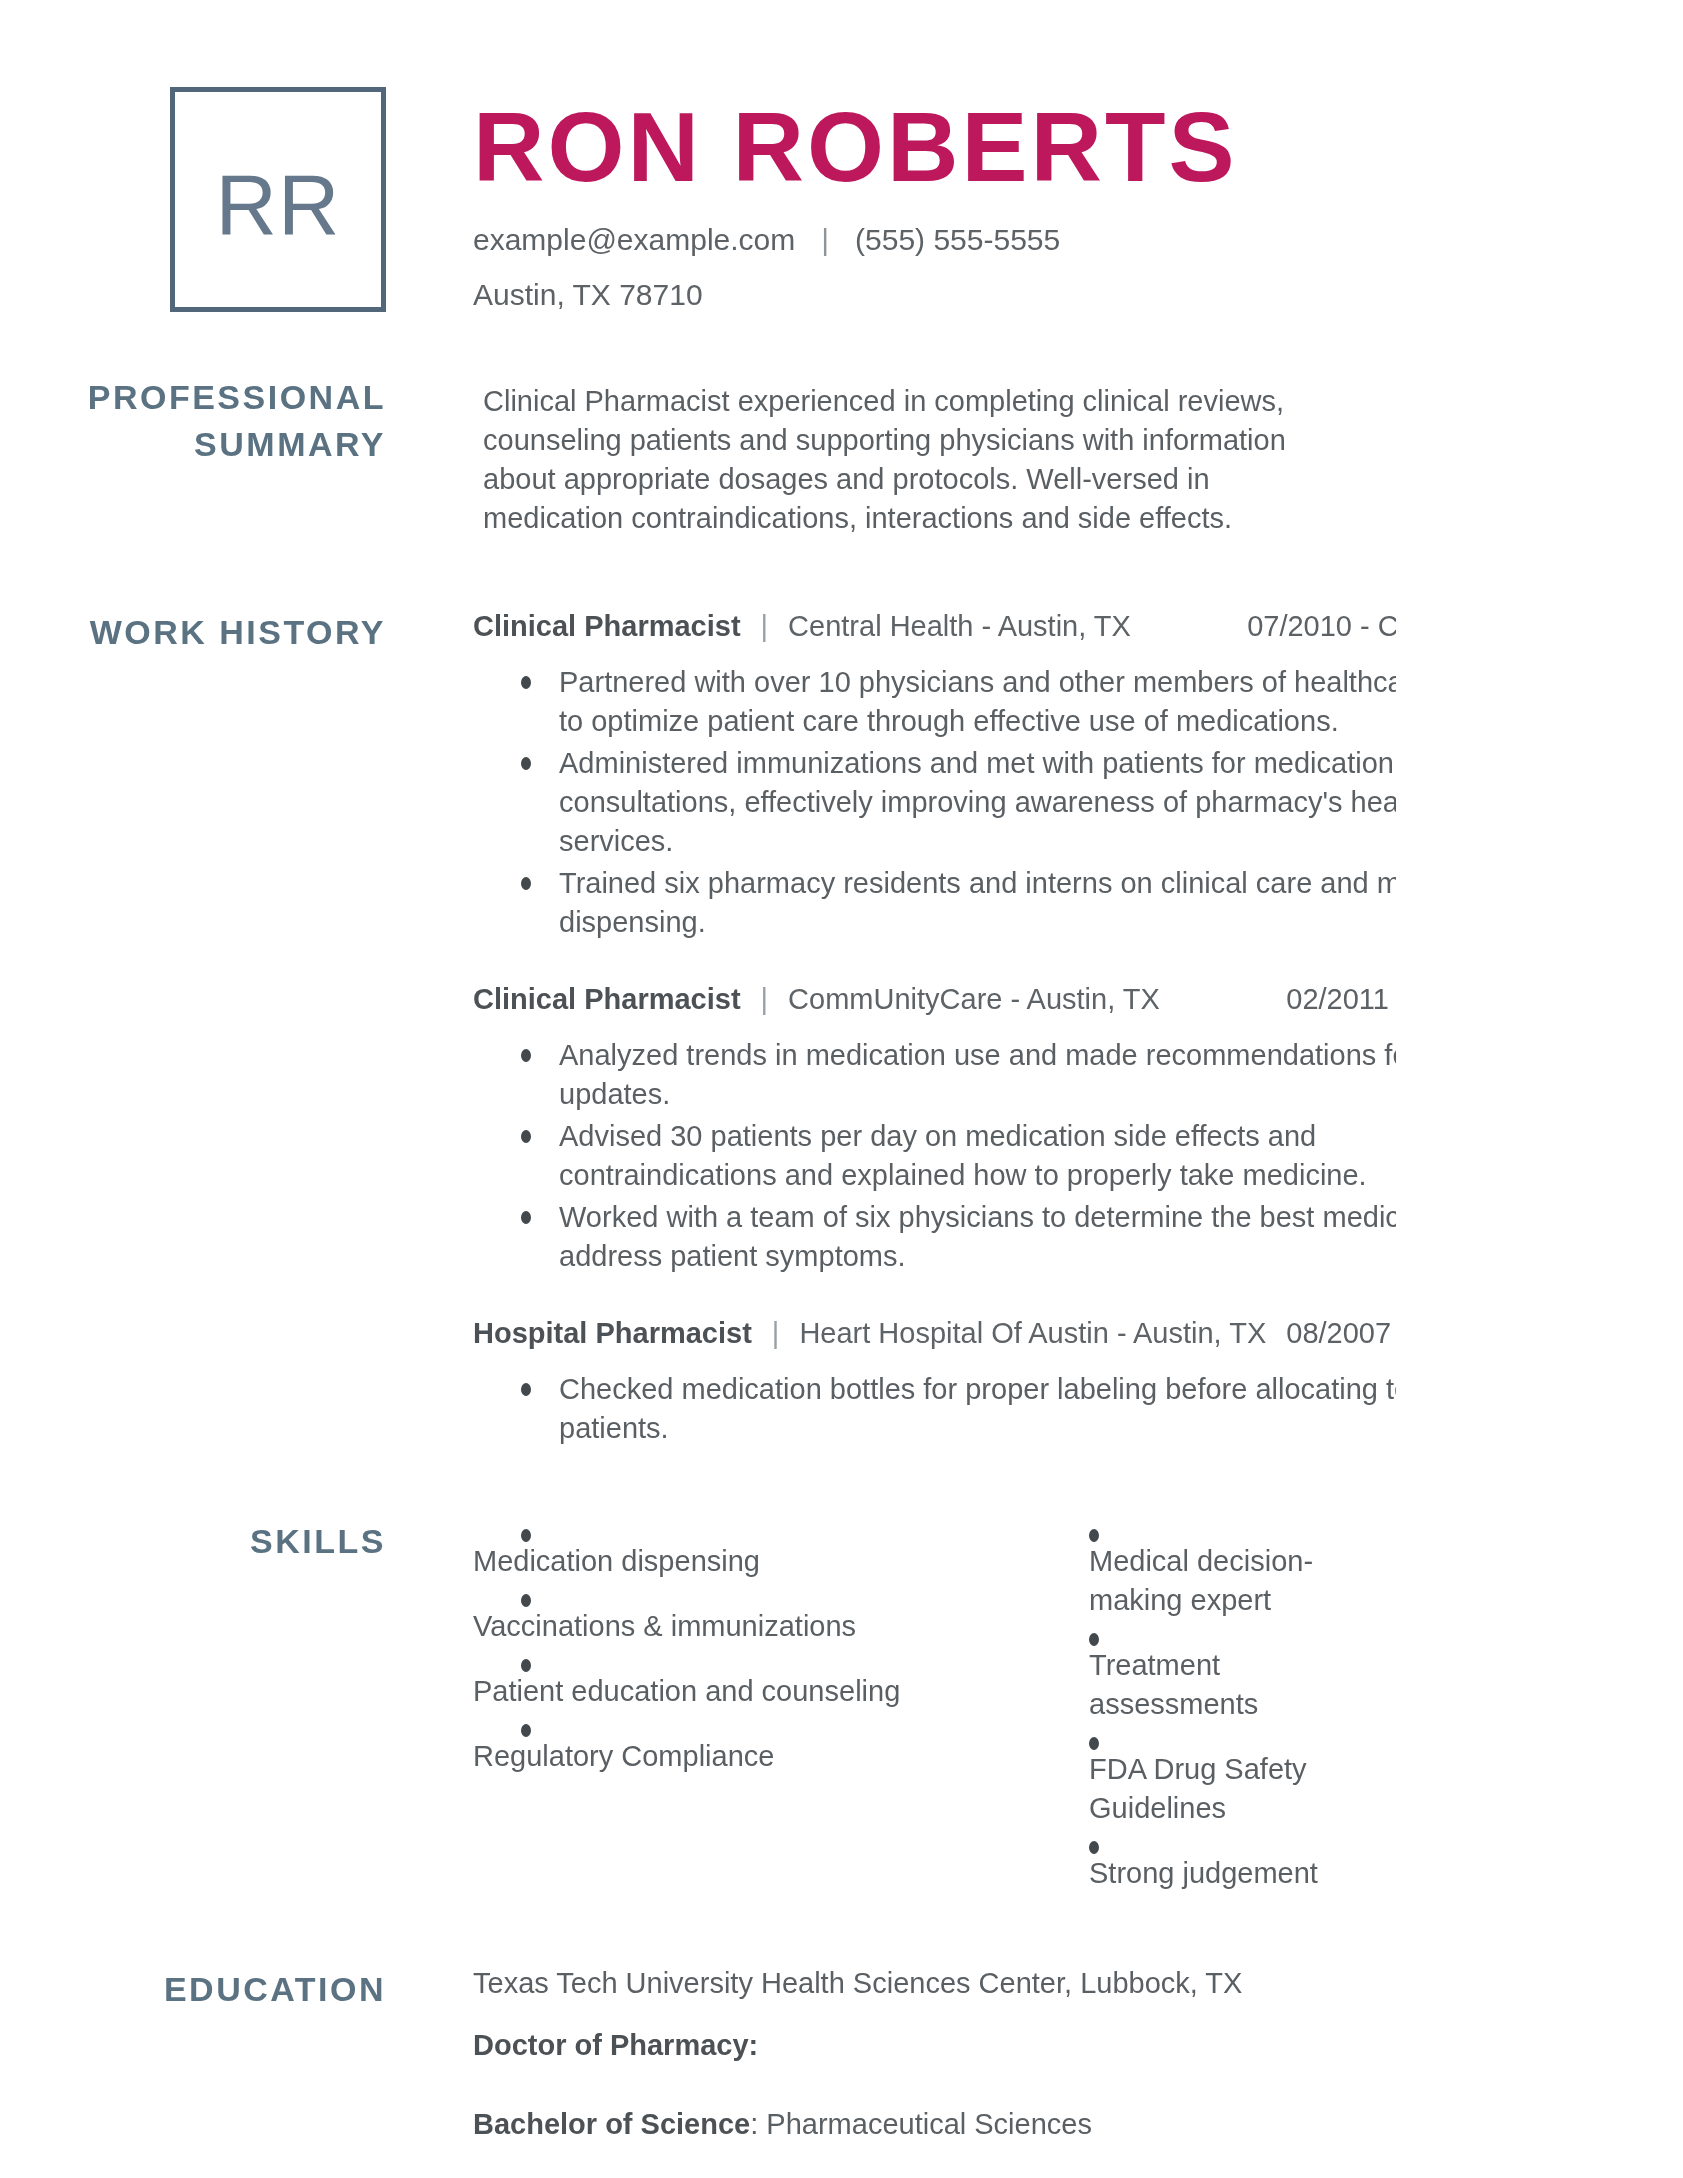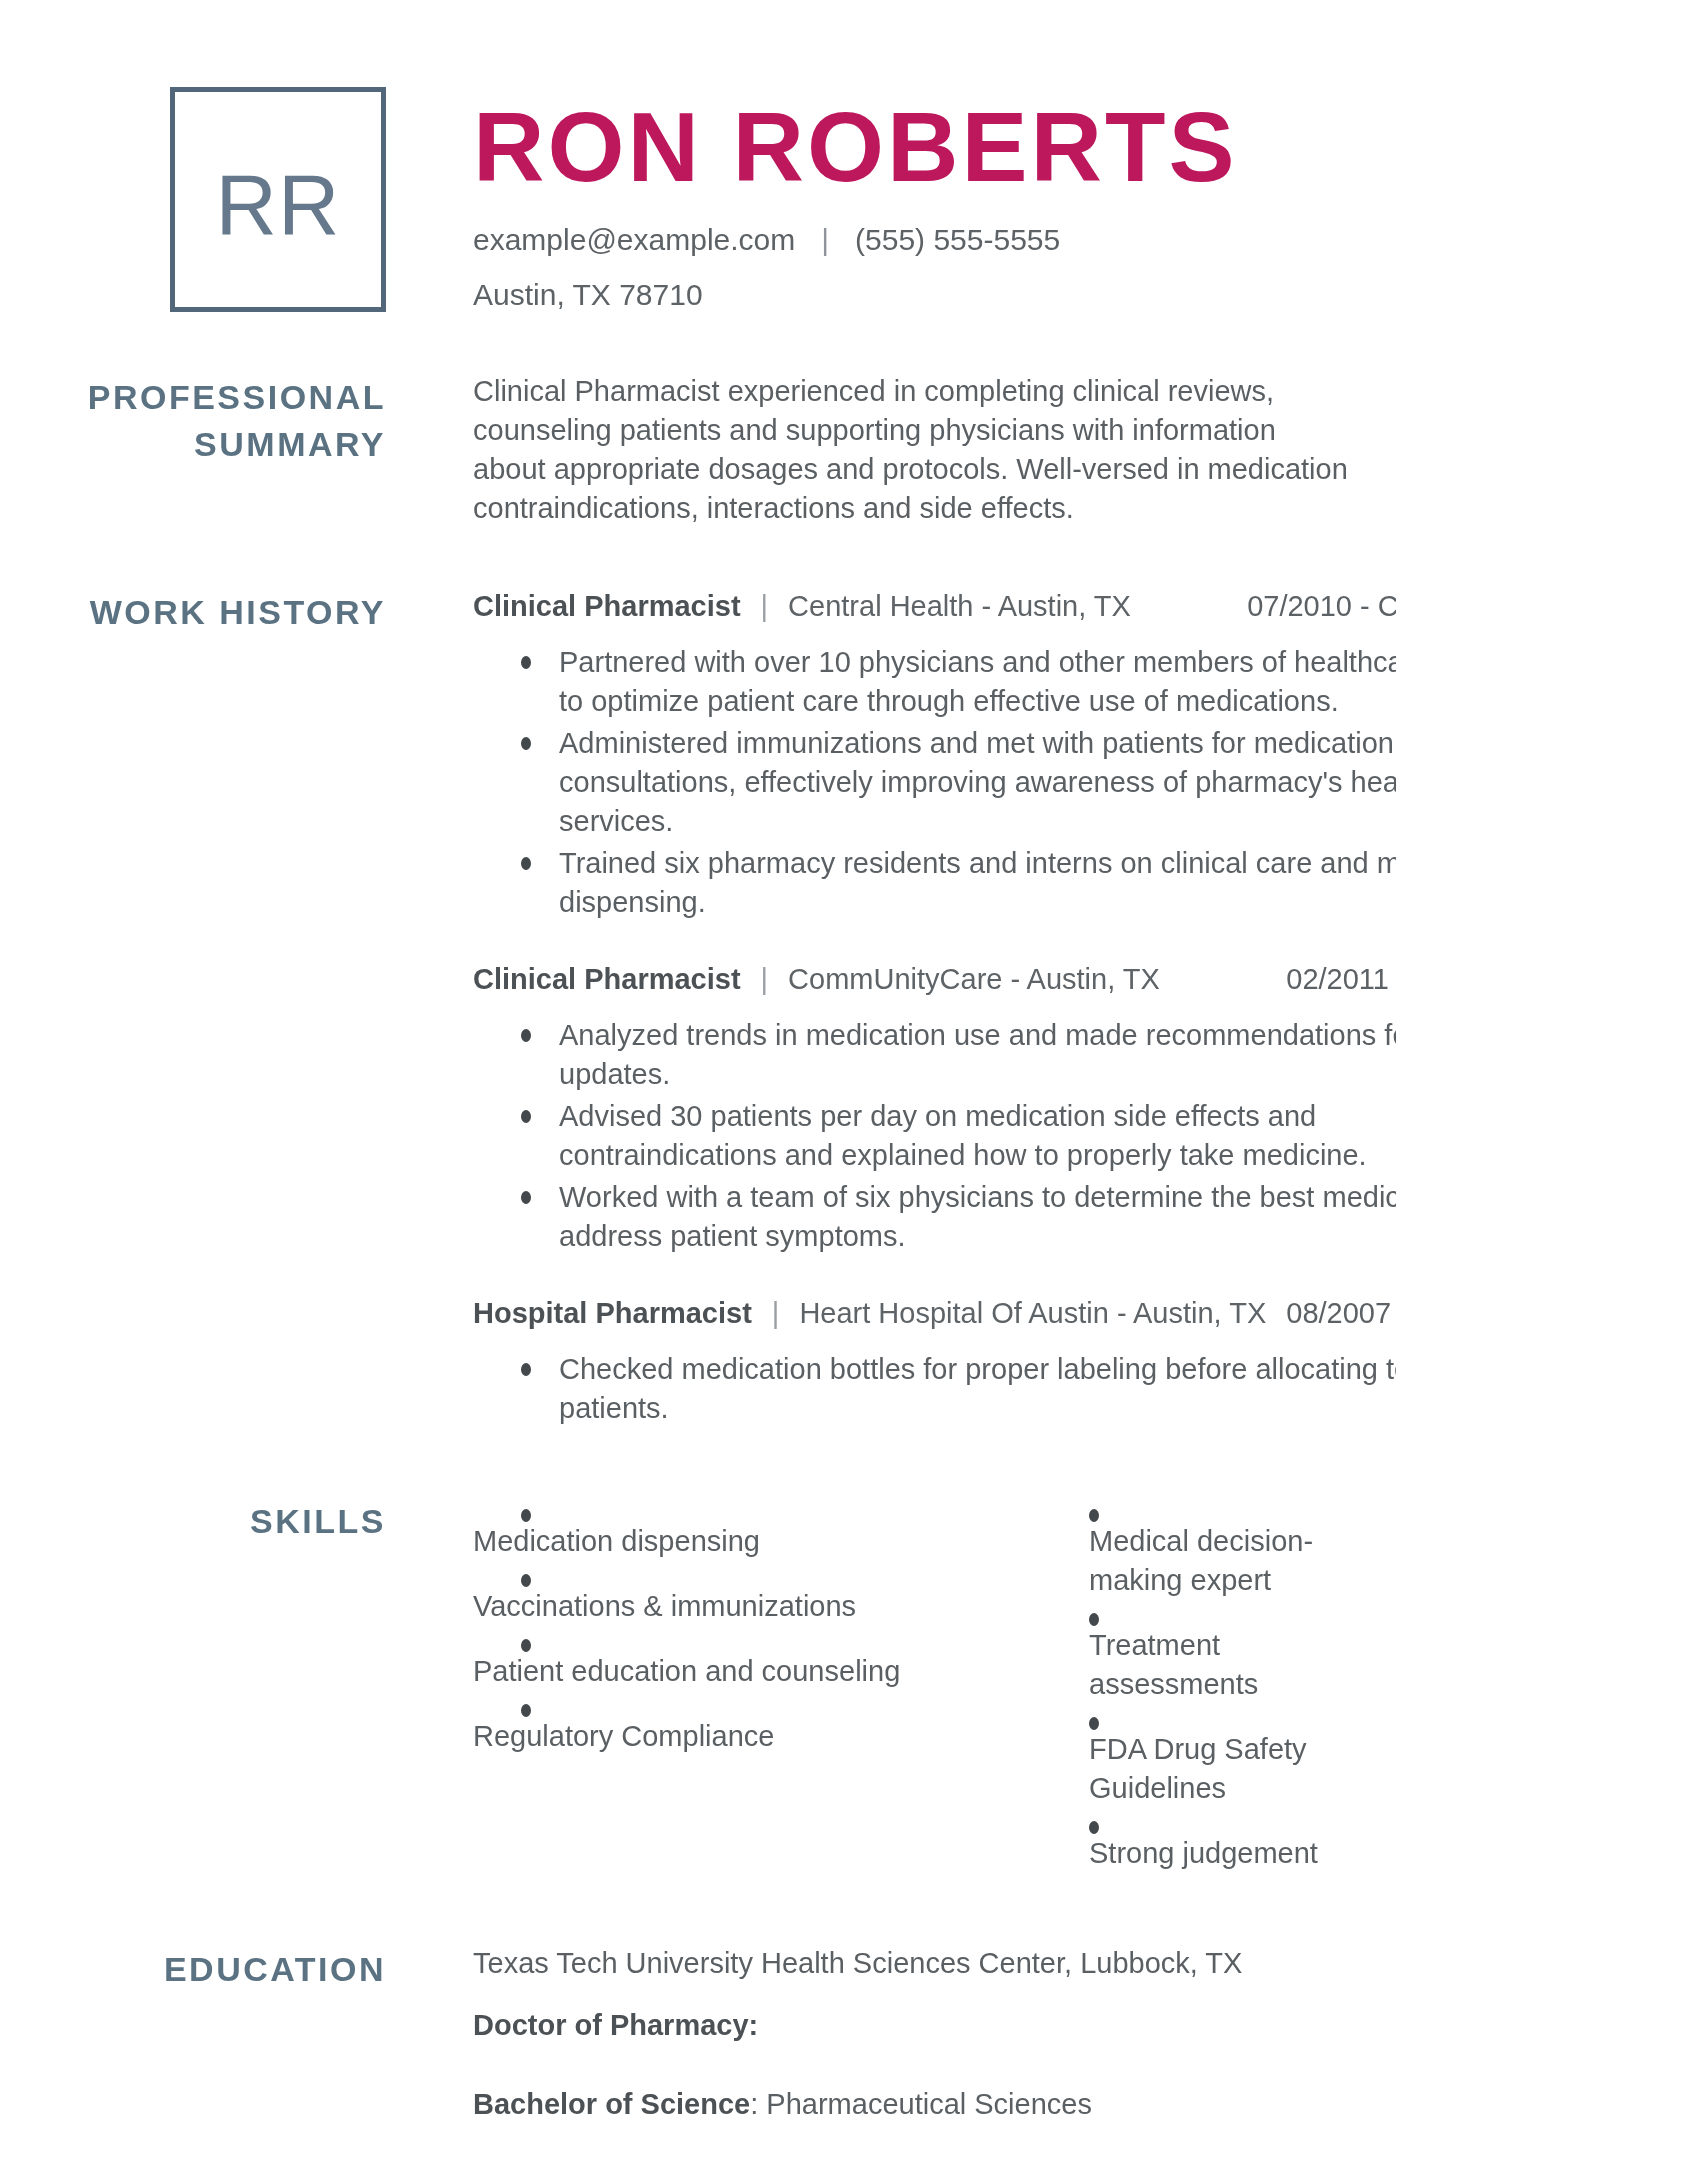--- a/index.html
+++ b/index.html
@@ -90,21 +90,21 @@
     font-size: 29px;
     line-height: 39px;
     color: #5A5F63;
   }
 
   .summary-row   { margin-top: 60px; }
   .work-row      { margin-top: 59px; }
   .skills-row    { margin-top: 65px; }
   .education-row { margin-top: 71px; }
 
-  .summary-text { margin: 0; }
+  .summary-text { margin: 10px; }
 
   
   .job { margin-bottom: 38px; }
   .job:last-child { margin-bottom: 0; }
   .job-title-row {
     display: flex;
     align-items: baseline;
     white-space: nowrap;
   }
   .job-title {

